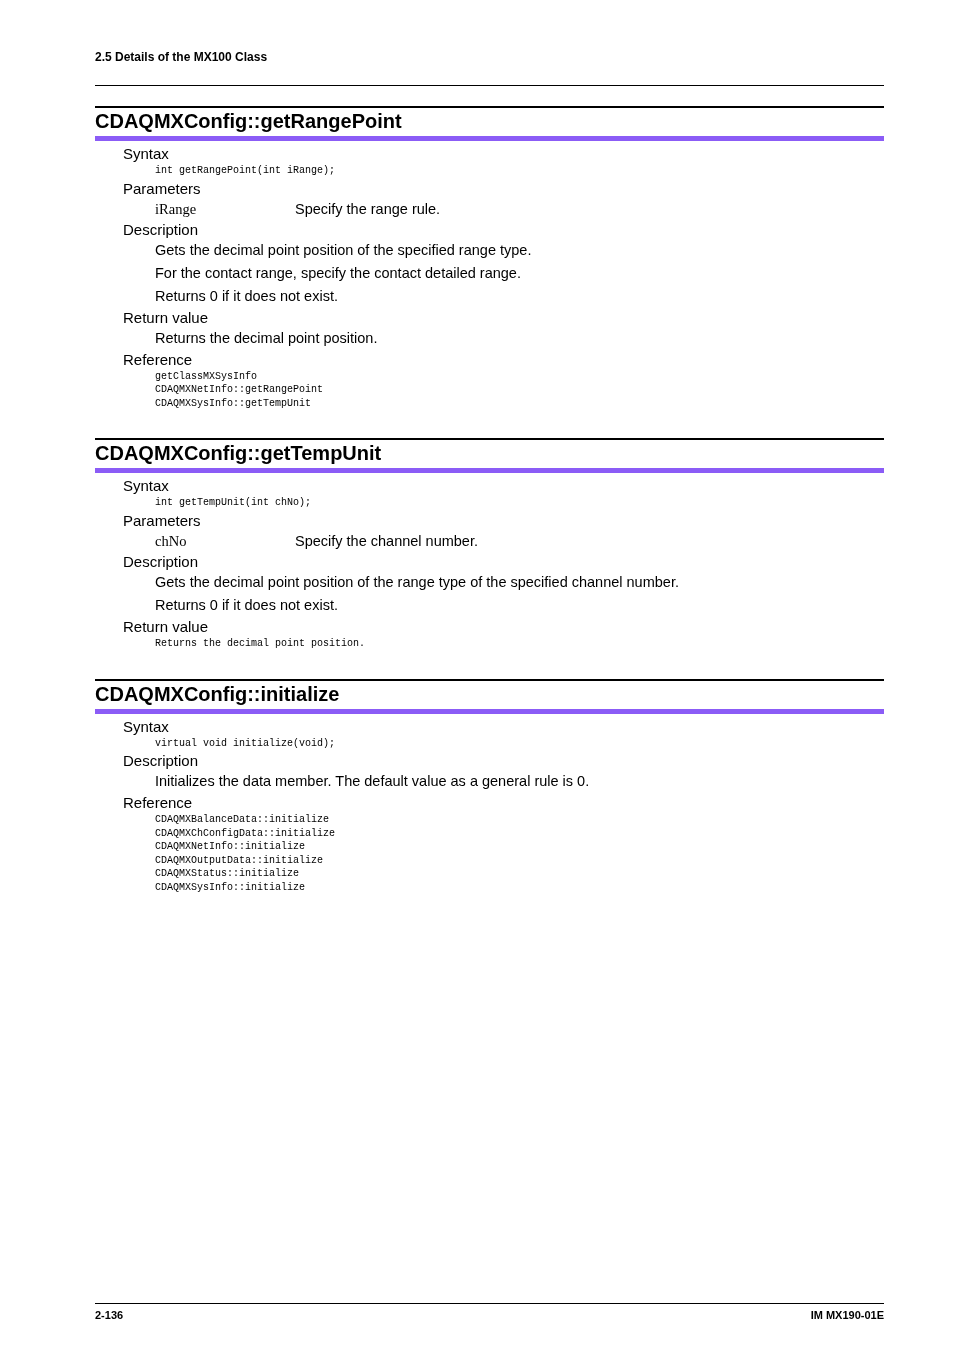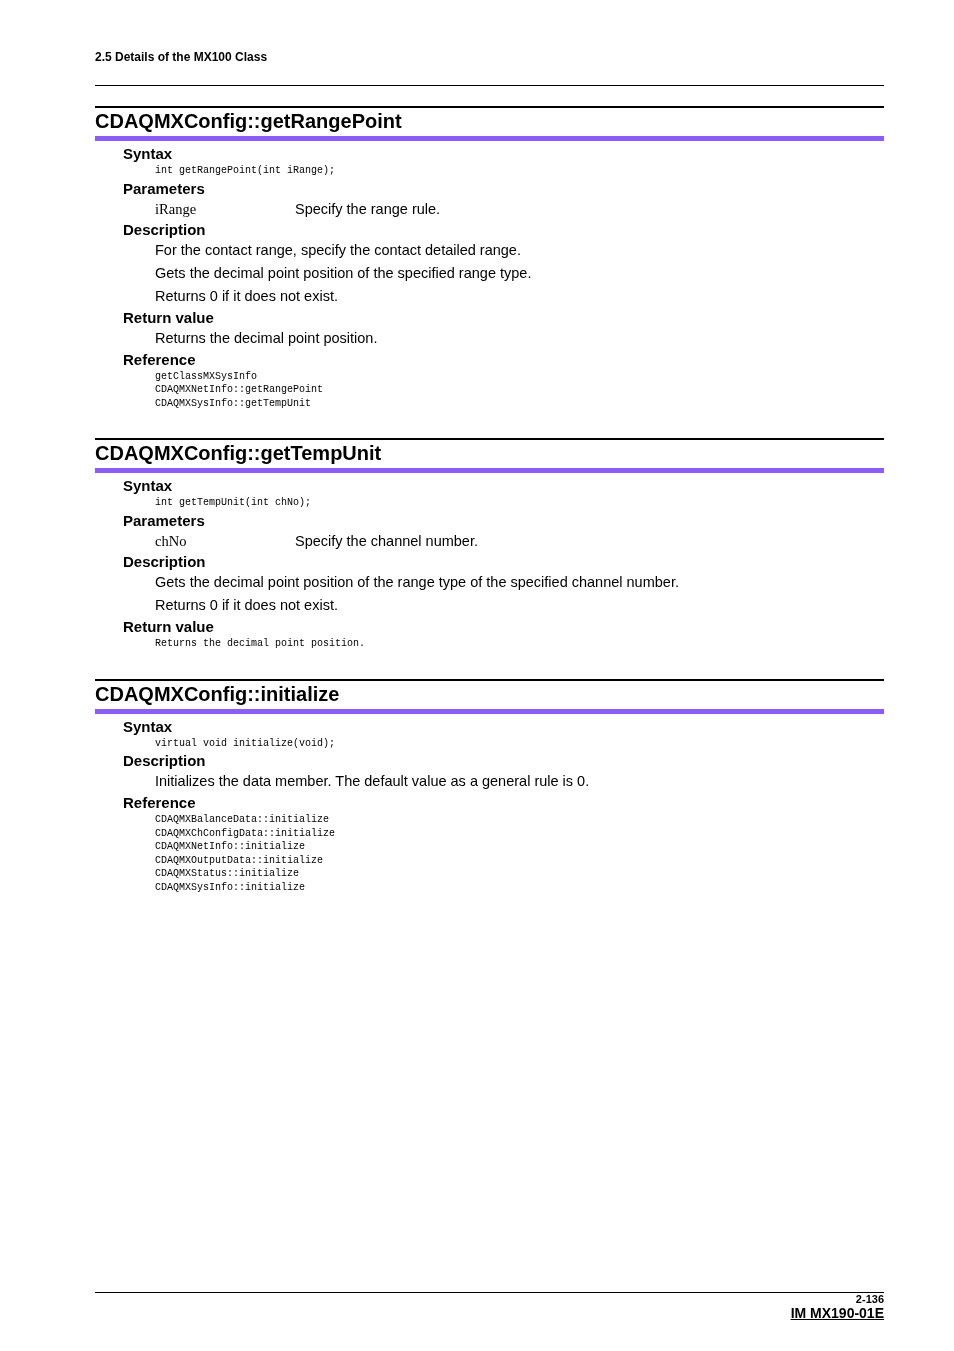--- a/index.html
+++ b/index.html
@@ -30,21 +30,21 @@
     }
     .api-title {
       font-size: 20px;
       font-weight: bold;
       padding-bottom: 3px;
       border-bottom: 5px solid #8b5cf6;
       margin-bottom: 4px;
     }
     .sub-heading {
       font-size: 15px;
-      font-weight: bold;
+      font-weight: normal;
       margin-left: 28px;
       margin-top: 2px;
       margin-bottom: 2px;
     }
     .code-line {
       font-family: "Courier New", monospace;
       font-size: 10px;
       margin-left: 60px;
       white-space: pre;
       line-height: 1.35;
@@ -73,33 +73,32 @@
     }
     .entry-block {
       margin-bottom: 28px;
     }
     .footer {
       position: absolute;
       bottom: 30px;
       left: 95px;
       right: 70px;
       border-top: 1px solid #000;
+      padding-top: 5px;
       display: flex;
       justify-content: space-between;
       align-items: flex-end;
       font-size: 11px;
-      flex-direction: column;
     }
     .footer-left {
       font-weight: bold;
     }
     .footer-right {
       font-weight: bold;
-      font-size: 14px;
-      text-decoration: underline;
+      font-size: 11px;
     }
   </style>
 </head>
 <body>
 
 <div class="section-header">2.5  Details of the MX100 Class</div>
 
 <div class="entry-block">
   <hr class="hr-thick">
   <div class="api-title">CDAQMXConfig::getRangePoint</div>
@@ -107,22 +106,22 @@
   <div class="sub-heading">Syntax</div>
   <div class="code-line">int getRangePoint(int iRange);</div>
 
   <div class="sub-heading">Parameters</div>
   <div class="param-row">
     <div class="param-name">iRange</div>
     <div class="param-desc">Specify the range rule.</div>
   </div>
 
   <div class="sub-heading">Description</div>
+  <div class="body-line">Gets the decimal point position of the specified range type.</div>
   <div class="body-line">For the contact range, specify the contact detailed range.</div>
-  <div class="body-line">Gets the decimal point position of the specified range type.</div>
   <div class="body-line">Returns 0 if it does not exist.</div>
 
   <div class="sub-heading">Return value</div>
   <div class="body-line">Returns the decimal point position.</div>
 
   <div class="sub-heading">Reference</div>
   <div class="code-line">getClassMXSysInfo
 CDAQMXNetInfo::getRangePoint
 CDAQMXSysInfo::getTempUnit</div>
 </div>

